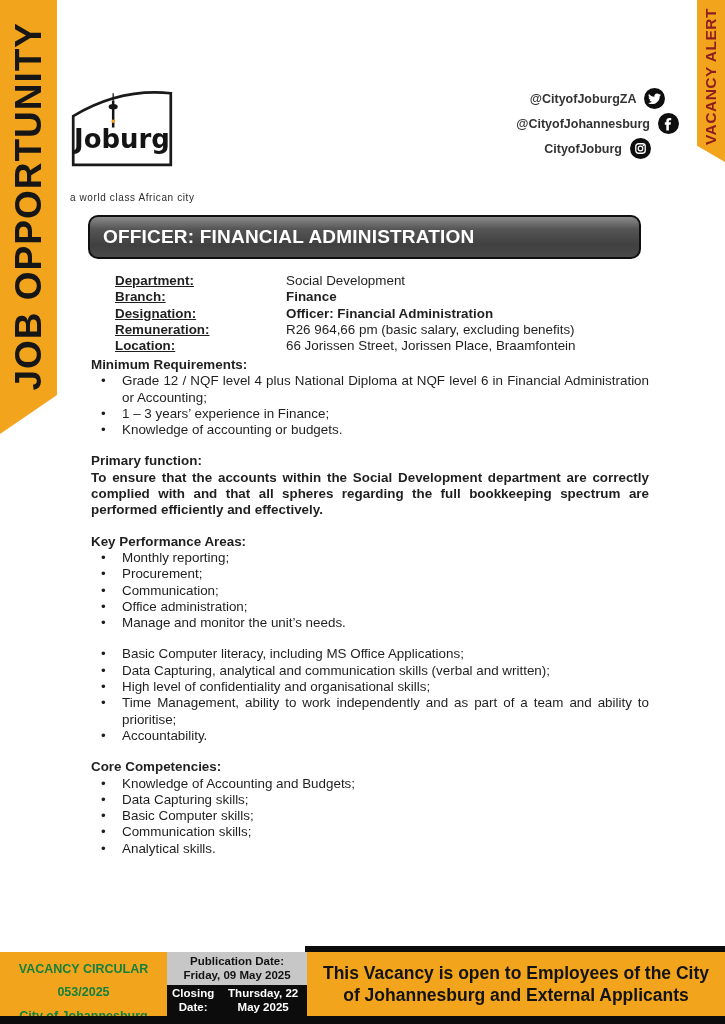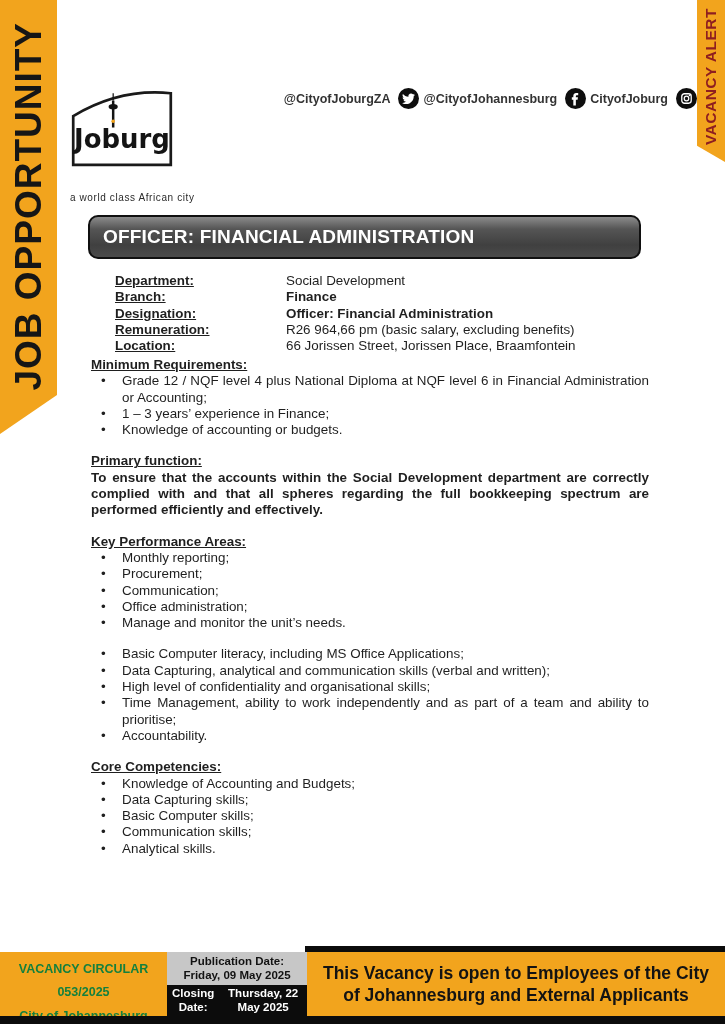--- a/index.html
+++ b/index.html
@@ -37,21 +37,21 @@
   }
 
   
   .logo-wrap { position:absolute; left:70px; top:86px; width:110px; }
   .logo-tagline {
     margin-top:20px; font-size:10px; font-weight:normal; color:#2a2a2a;
     letter-spacing:0.6px; white-space:nowrap;
   }
 
   
-  .social { position:absolute; top:88px; right:28px; display:flex; flex-direction:row; gap:4px; align-items:flex-start; }
+  .social { position:absolute; top:88px; right:46px; display:flex; flex-direction:column; gap:4px; align-items:center; }
   .social-row { display:flex; align-items:center; gap:8px; cursor:pointer; }
   .social-handle { font-size:12.5px; font-weight:bold; color:#333; }
   .social-badge { width:21px; height:21px; }
 
   
   .title-bar {
     position:absolute; left:88px; top:215px; width:553px; height:44px;
     background:linear-gradient(180deg,#8b8b8b 0%, #555 30%, #404040 70%, #4a4a4a 100%);
     border:2px solid #101010; border-radius:10px;
     display:flex; align-items:center; padding-left:13px;
@@ -61,21 +61,21 @@
   
   .details { position:absolute; left:91px; top:273px; width:560px; font-size:13.4px; line-height:16.3px; }
   .detail-row { display:flex;margin-left:24px; }
   .detail-label { width:171px; font-weight:bold; text-decoration:underline; flex:none; }
   .detail-value.bold { font-weight:bold; }
 
   
   .sections { position:absolute; left:91px; top:357px; width:558px; font-size:13.4px; line-height:16.3px; }
   .section { margin-bottom:15px; }
   .sec-heading { font-weight:bold; }
-  .sec-heading .u { text-decoration:underline; }
+  .sec-heading .u { }
   .section ul { list-style:none; }
   .section li { position:relative; padding-left:31px; text-align:justify; }
   .section li::before { content:"\2022"; position:absolute; left:10px; top:0; }
   .section p.bold-just { font-weight:bold; text-align:justify; }
 
   
   .footer-band { position:absolute; left:0; top:952px; width:725px; height:64px; background:#F2A41D; }
   .footer-bottom-strip { position:absolute; left:0; top:1016px; width:725px; height:8px; background:#0c0c0c; }
   .footer-top-accent { position:absolute; left:305px; top:946px; width:420px; height:6px; background:#0c0c0c; }
   .footer-circular {

